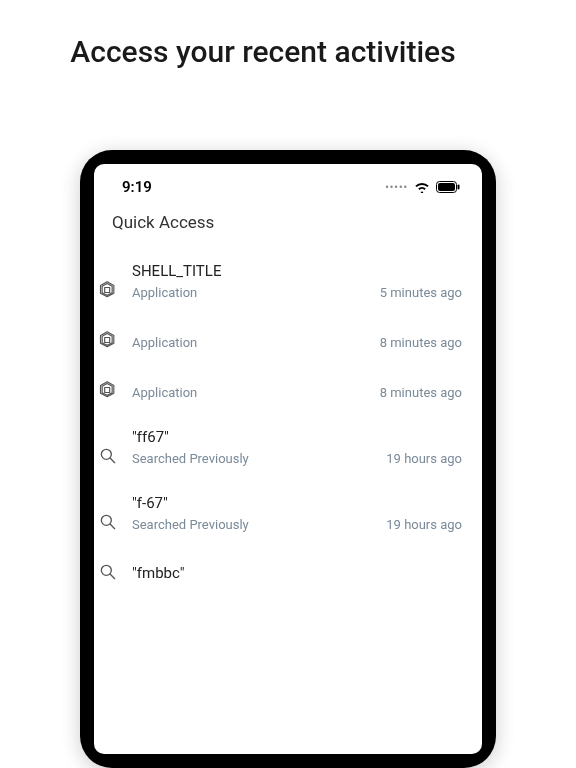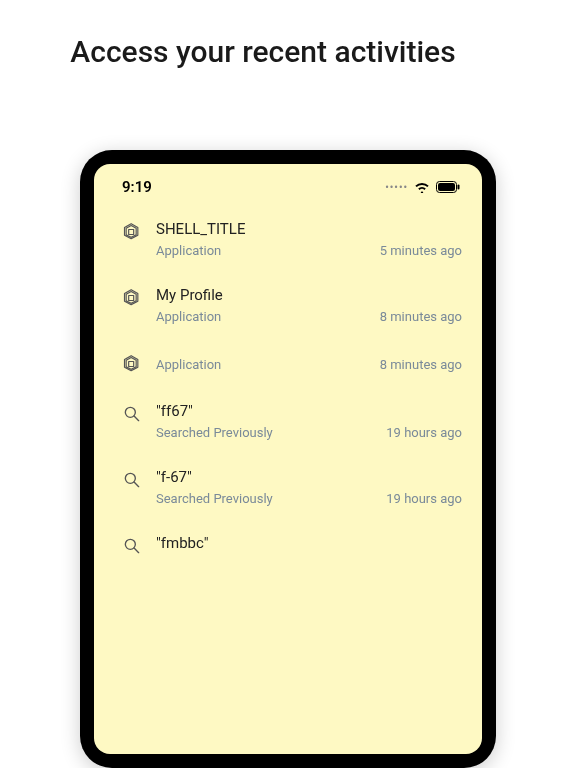--- a/index.html
+++ b/index.html
@@ -1,31 +1,31 @@
 <!DOCTYPE html>
 <html><head>
 <meta charset="utf-8">
 <style>
   * { box-sizing: border-box; margin: 0; padding: 0; }
   html, body { width: 576px; height: 768px; background: #fff; font-family: -apple-system, "Segoe UI", Roboto, Arial, sans-serif; color: #222; }
   .page { width: 526px; height: 768px; position: relative; }
   .headline { text-align: center; font-size: 30px; font-weight: 500; padding-top: 34px; color: #1a1a1a; }
   .device { position: absolute; left: 80px; top: 150px; width: 416px; height: 618px; background: #000; border-radius: 32px; padding: 14px; box-shadow: 0 4px 20px rgba(0,0,0,0.2); overflow:hidden; }
-  .screen { width: 100%; height: 100%; background: #fef9c3; border-radius: 16px; overflow: hidden; position: relative; }
+  .screen { width: 100%; height: 100%; background: #ffffff; border-radius: 10px; overflow: hidden; position: relative; }
   .statusbar { display: flex; justify-content: space-between; align-items: center; padding: 14px 22px 6px 28px; font-size: 15px; font-weight: 600; color: #000; }
   .sb-right { display: flex; align-items: center; gap: 6px; }
   .dots { font-size: 10px; letter-spacing: 1px; color: #888; }
   .wifi, .batt { display: inline-block; }
   .page-title { font-size: 17px; font-weight: 400; color: #333; padding: 10px 18px 12px; }
   .tabs { display: flex; gap: 24px; padding: 0 18px; border-bottom: 1px solid #e6e6e6; }
   .tab { font-size: 14px; color: #6a7a8a; padding: 8px 2px 10px; cursor: pointer; position: relative; }
   .tab.active { color: #1a4b9a; }
   .tab.active::after { content:""; position:absolute; left:0; right:0; bottom:-1px; height:3px; background:#1a4b9a; }
   .list { padding: 4px 0 0 0; }
-  .row { display: flex; align-items: flex-start; padding: 14px 20px 14px 28px; gap: 14px; }
+  .row { display: flex; align-items: flex-end; padding: 14px 20px 14px 4px; gap: 14px; }
   .row-icon { width: 20px; height: 20px; flex: 0 0 20px; margin-top: 2px; color:#444; }
   .row-main { flex: 1 1 auto; min-width: 0; }
   .row-title { font-size: 15px; color: #222; font-weight: 400; line-height: 1.2; }
   .row-sub-wrap { display:flex; justify-content: space-between; align-items: baseline; margin-top: 5px; }
   .row-sub { font-size: 13px; color: #7a8a99; }
   .row-time { font-size: 13px; color: #7a8a99; white-space: nowrap; padding-left: 8px; }
   .row.cut { padding-bottom: 0; }
   svg { display:block; }
 </style>
 </head>
@@ -49,20 +49,21 @@
           <span class="batt">
             <svg width="24" height="12" viewBox="0 0 24 12">
                 <rect x="0.5" y="0.5" width="20" height="11" rx="3" fill="none" stroke="#000" stroke-width="1"></rect>
                 <rect x="2" y="2" width="17" height="8" rx="2" fill="#000"></rect>
                 <rect x="21.5" y="3.5" width="2" height="5" rx="1" fill="#000"></rect>
               </svg>
           </span>
         </span>
       </div>
 
+      <div class="page-title">Quick Access</div>
 
 
       <div class="list">
 
         <div class="row">
           <span class="row-icon">
             <svg width="20" height="20" viewBox="0 0 24 24">
                 <path d="M11 2l8 4.6v9.2L11 20l-8-4.2V6.6L11 2zm0 2.2L5 7.6v7.6l6 3.2 6-3.2V7.6l-6-3.4zM8 9h6v6H8z" fill="none" stroke="#555" stroke-width="1.4" stroke-linejoin="round"></path>
               </svg>
           </span>
@@ -75,21 +76,20 @@
           </div>
         </div>
 
         <div class="row">
           <span class="row-icon">
             <svg width="20" height="20" viewBox="0 0 24 24">
                 <path d="M11 2l8 4.6v9.2L11 20l-8-4.2V6.6L11 2zm0 2.2L5 7.6v7.6l6 3.2 6-3.2V7.6l-6-3.4zM8 9h6v6H8z" fill="none" stroke="#555" stroke-width="1.4" stroke-linejoin="round"></path>
               </svg>
           </span>
           <div class="row-main">
-            <div class="row-title">My Profile</div>
             <div class="row-sub-wrap">
               <span class="row-sub">Application</span>
               <span class="row-time">8 minutes ago</span>
             </div>
           </div>
         </div>
 
         <div class="row">
           <span class="row-icon">
             <svg width="20" height="20" viewBox="0 0 24 24">

